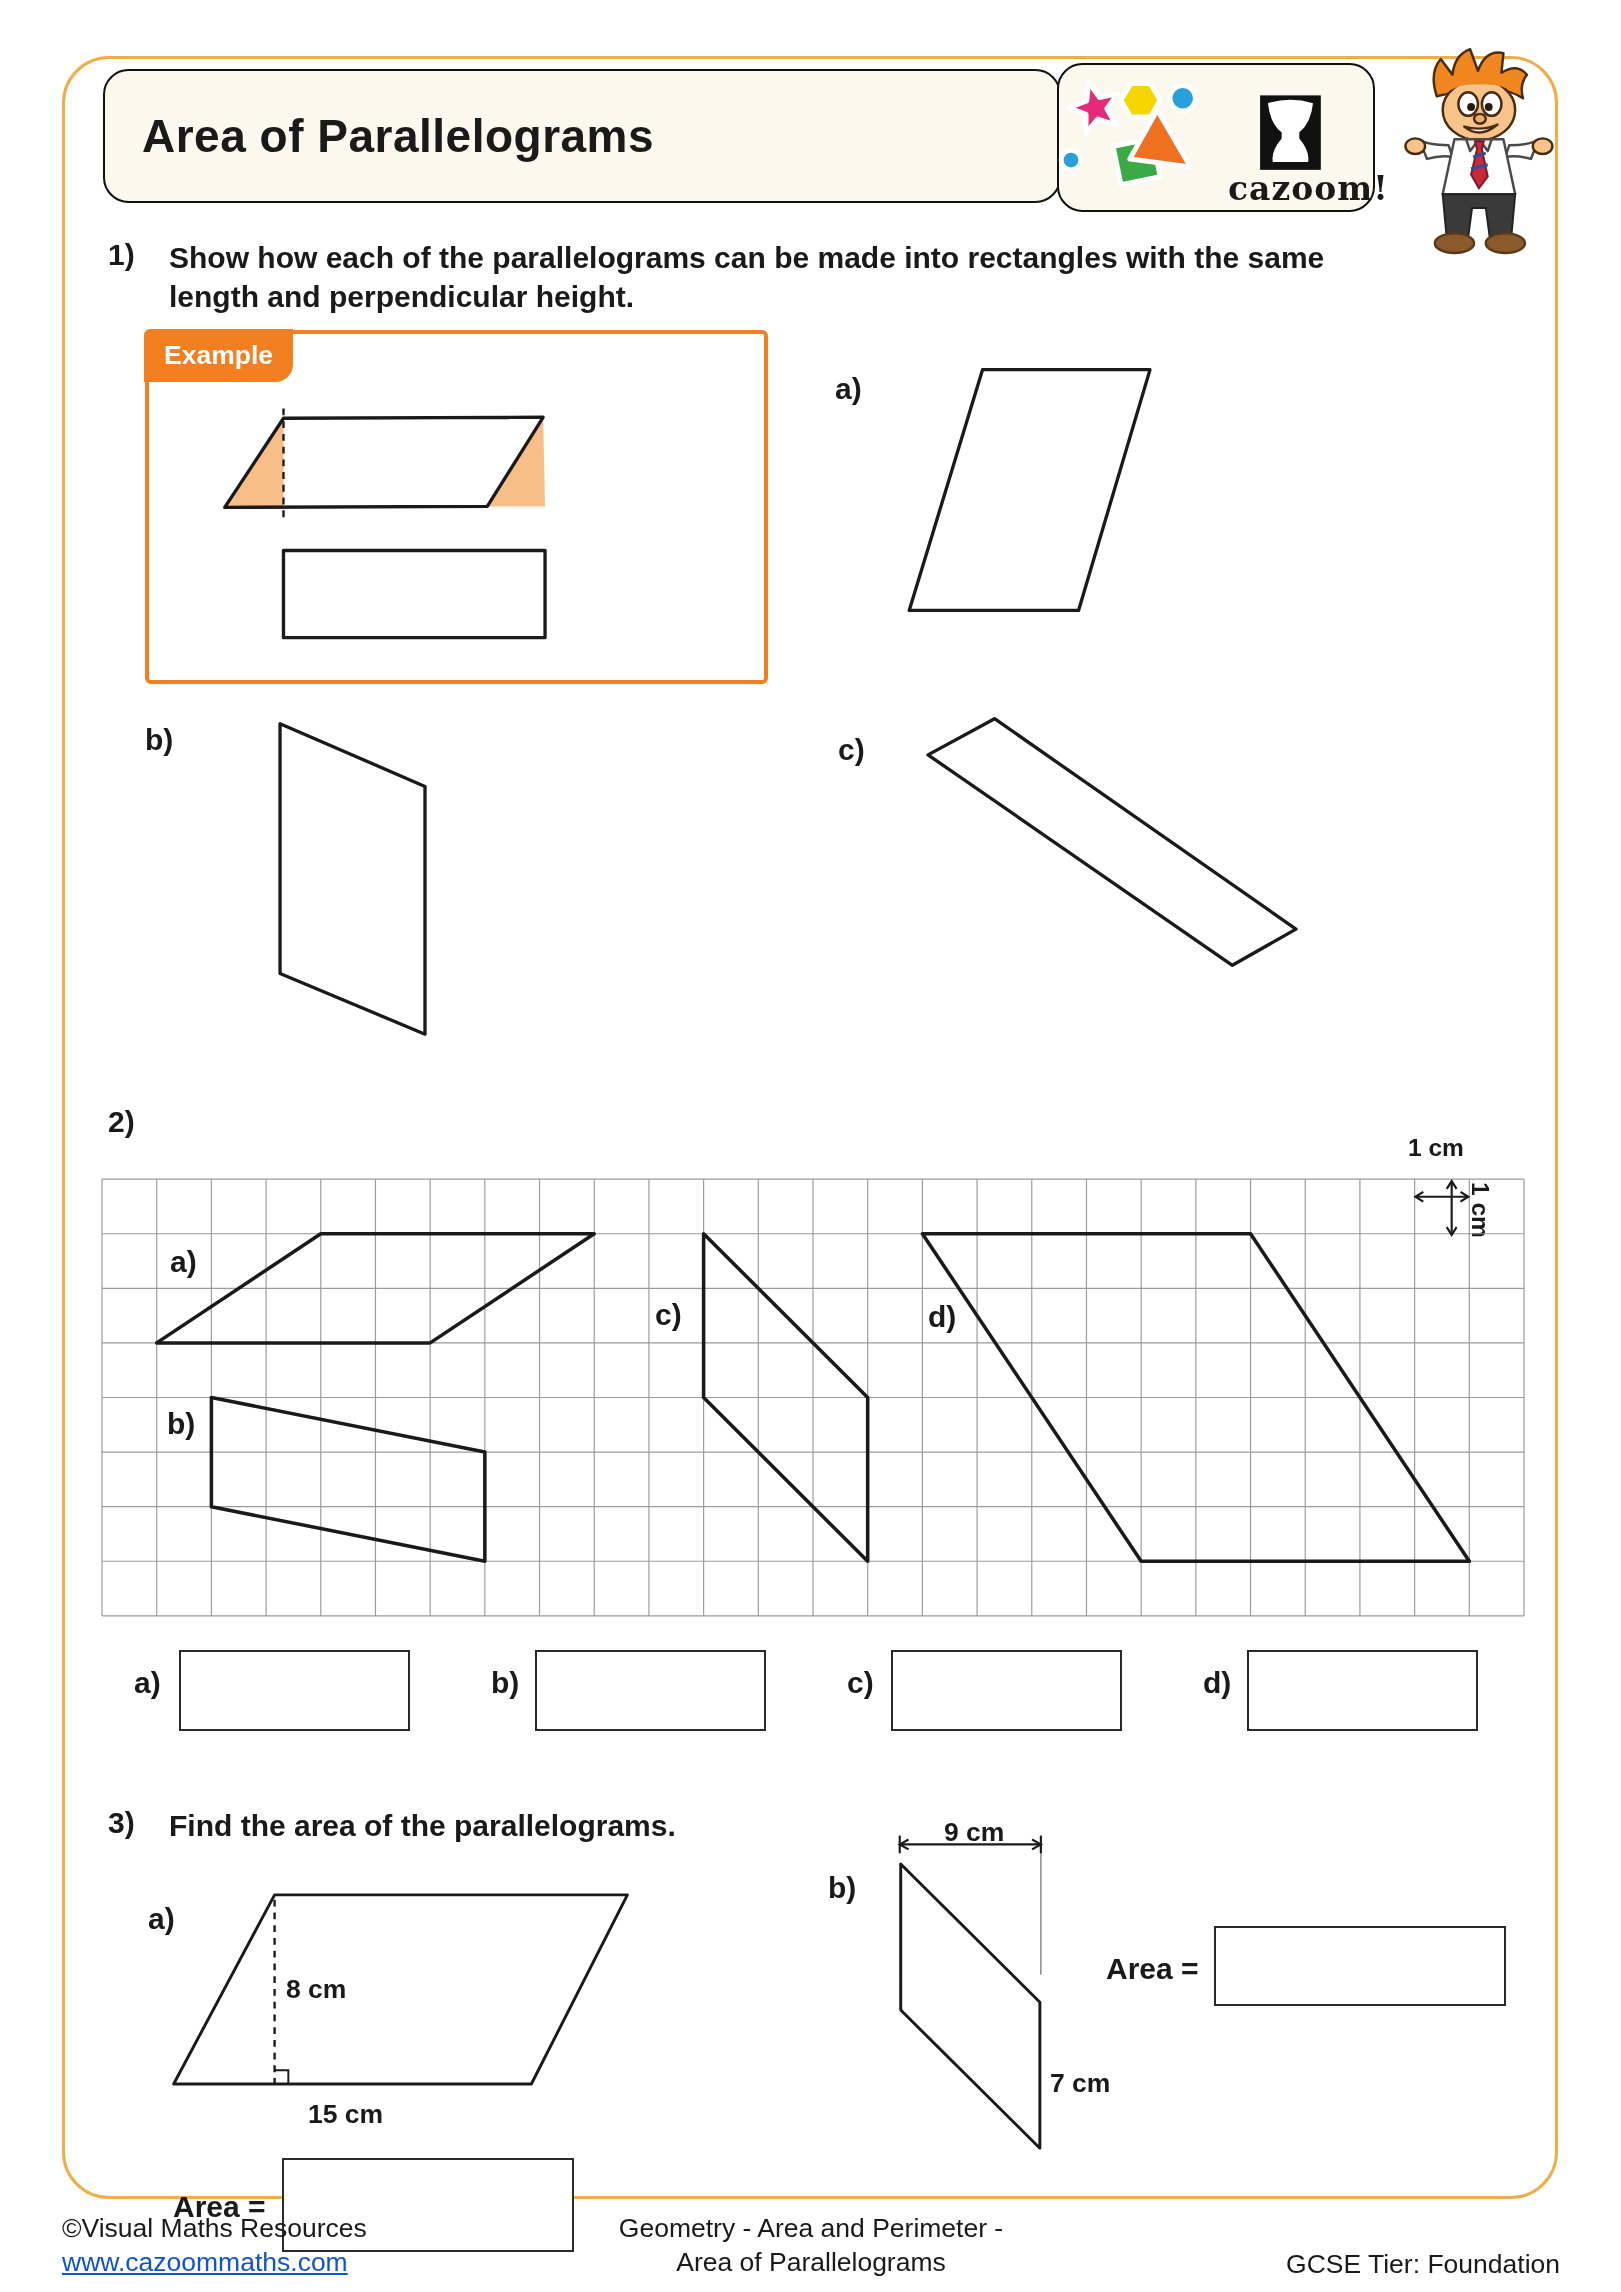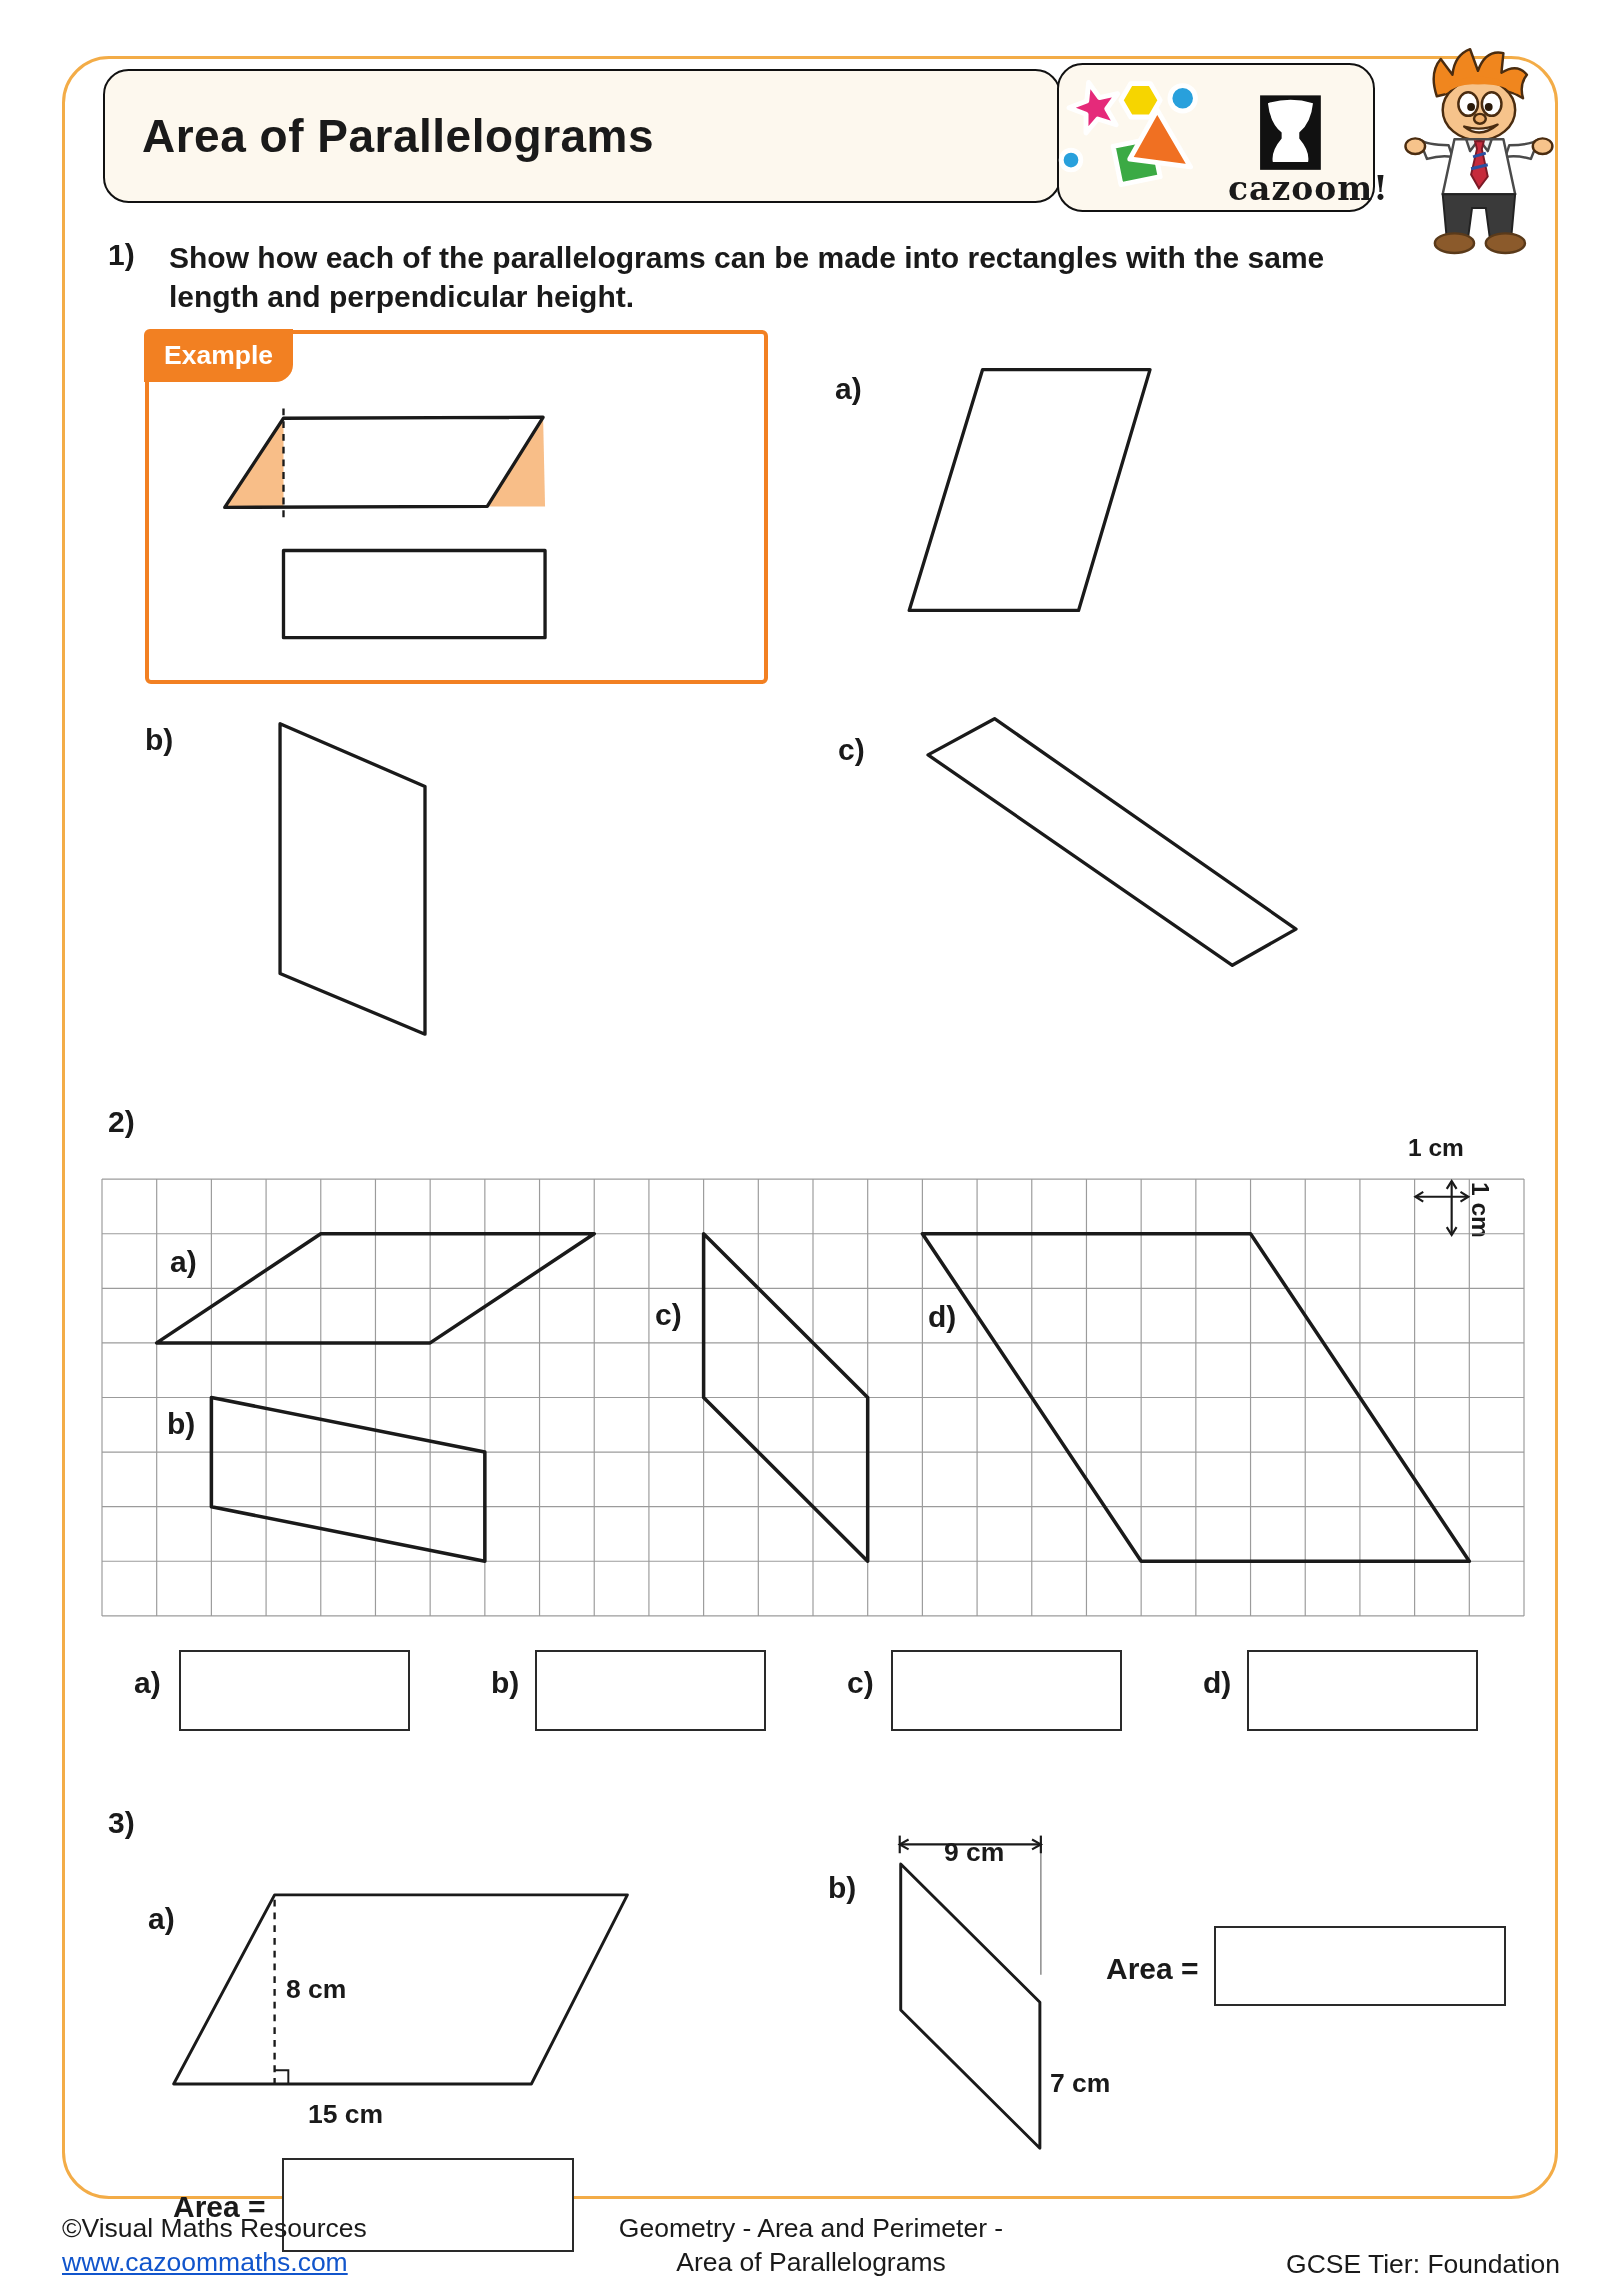--- a/index.html
+++ b/index.html
@@ -192,20 +192,21 @@
   <div class="abs plabel" style="left:134px;top:1666px;" data-name="q2-answer-a-label">a)</div>
   <div class="abs ansbox" style="left:179px;top:1650px;width:227px;height:77px;" data-name="q2-answer-a-box"></div>
   <div class="abs plabel" style="left:491px;top:1666px;" data-name="q2-answer-b-label">b)</div>
   <div class="abs ansbox" style="left:535px;top:1650px;width:227px;height:77px;" data-name="q2-answer-b-box"></div>
   <div class="abs plabel" style="left:847px;top:1666px;" data-name="q2-answer-c-label">c)</div>
   <div class="abs ansbox" style="left:891px;top:1650px;width:227px;height:77px;" data-name="q2-answer-c-box"></div>
   <div class="abs plabel" style="left:1203px;top:1666px;" data-name="q2-answer-d-label">d)</div>
   <div class="abs ansbox" style="left:1247px;top:1650px;width:227px;height:77px;" data-name="q2-answer-d-box"></div>
 
   <div class="abs qnum" style="left:108px;top:1806px;" data-name="q3-number">3)</div>
+  <div class="abs qtext" style="left:169px;top:1806px;width:1274px;" data-name="q3-text">Find the area of the parallelograms.</div>
 
   <div class="abs plabel" style="left:148px;top:1902px;" data-name="q3-part-a-label">a)</div>
   <svg class="abs" style="left:157px;top:1880px;" width="490" height="211" viewBox="0 0 500 215" data-name="q3-parallelogram-a">
     <polygon class="shape-thin" points="17,208 120,15 480,15 382,208"></polygon>
     <line data-name="q3a-height-dashed-line" class="dashed" x1="120" y1="20" x2="120" y2="208"></line>
     <path data-name="right-angle-icon" d="M120,194 H134 V208" fill="none" stroke="#1a1a1a" stroke-width="2"></path>
   </svg>
   <div class="abs dimlabel" style="left:286px;top:1974px;" data-name="q3a-height-value">8 cm</div>
   <div class="abs dimlabel" style="left:308px;top:2099px;" data-name="q3a-base-value">15 cm</div>
   <div class="abs arealabel" style="left:173px;top:2190px;" data-name="q3a-area-label">Area =</div>
@@ -216,21 +217,21 @@
     <line data-name="q3b-guide-line" x1="162" y1="22" x2="162" y2="162" stroke="#8a8a8a" stroke-width="1.5"></line>
     <g data-name="q3b-width-arrow" stroke="#1a1a1a" stroke-width="2.2" fill="none">
       <line x1="18" y1="29" x2="162" y2="29"></line>
       <path d="M27,24 L18,29 L27,34"></path>
       <path d="M153,24 L162,29 L153,34"></path>
       <line x1="18" y1="20" x2="18" y2="38"></line>
       <line x1="162" y1="20" x2="162" y2="38"></line>
     </g>
     <polygon class="shape-thin" points="19,49 161,190 161,339 19,198"></polygon>
   </svg>
-  <div class="abs dimlabel" style="left:944px;top:1817px;margin-top:20px;" data-name="q3b-width-value">9 cm</div>
+  <div class="abs dimlabel" style="left:944px;top:1817px;" data-name="q3b-width-value">9 cm</div>
   <div class="abs dimlabel" style="left:1050px;top:2068px;" data-name="q3b-side-value">7 cm</div>
   <div class="abs arealabel" style="left:1106px;top:1952px;" data-name="q3b-area-label">Area =</div>
   <div class="abs ansbox" style="left:1214px;top:1926px;width:288px;height:76px;" data-name="q3b-answer-box"></div>
 
   <div class="abs footer" style="left:62px;top:2211px;" data-name="footer-left">
     <div data-name="footer-copyright">©Visual Maths Resources</div>
     <div><a href="#" data-name="footer-website-link">www.cazoommaths.com</a></div>
   </div>
   <div class="abs footer" style="left:419px;top:2211px;width:784px;text-align:center;" data-name="footer-center">
     <div data-name="footer-topic-line1">Geometry - Area and Perimeter -</div>

